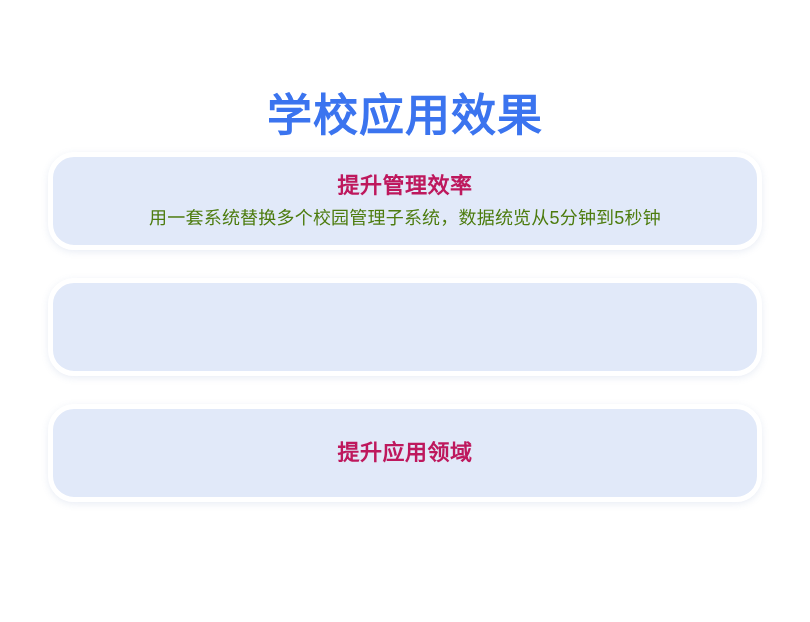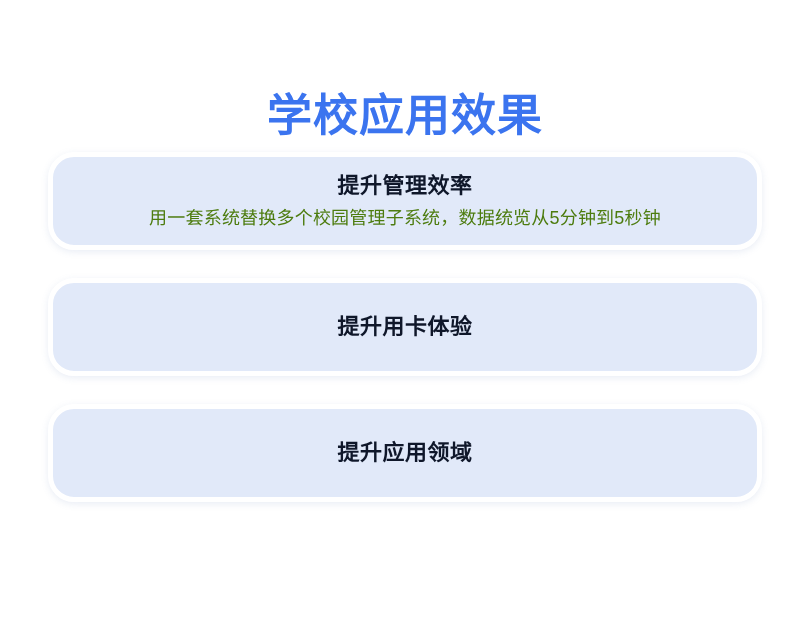--- a/index.html
+++ b/index.html
@@ -65,21 +65,21 @@
 
   .info-card:last-child {
     margin-bottom: 0;
     gap: 11px;
   }
 
   .card-heading {
     font-size: 22px;
     line-height: 30px;
     font-weight: 700;
-    color: #0f172a;
+    color: #be185d;
     text-align: center;
     letter-spacing: 0.5px;
     white-space: nowrap;
   }
 
   .card-body {
     margin-top: 4px;
     font-size: 18px;
     line-height: 26px;
     font-weight: 400;
@@ -97,21 +97,20 @@
   <h1 class="page-title">学校应用效果</h1>
 
   <div class="card-stack">
 
     <div class="info-card">
       <div class="card-heading">提升管理效率</div>
       <div class="card-body">用一套系统替换多个校园管理子系统，数据统览从5分钟到5秒钟</div>
     </div>
 
     <div class="info-card">
-      <div class="card-heading">提升用卡体验</div>
     </div>
 
     <div class="info-card">
       <div class="card-heading">提升应用领域</div>
     </div>
 
   </div>
 </div>
 
 </body></html>

